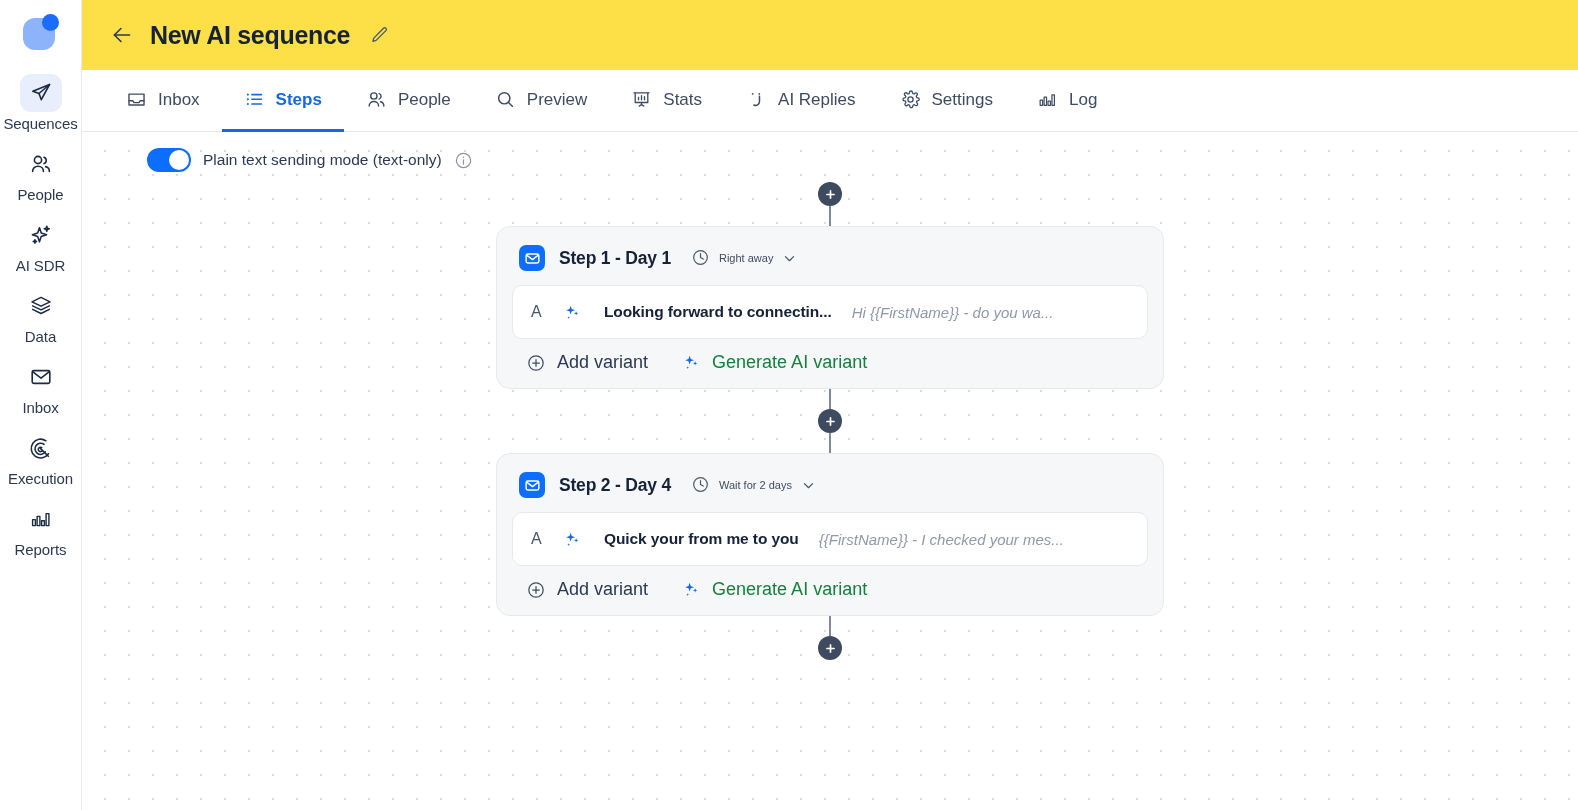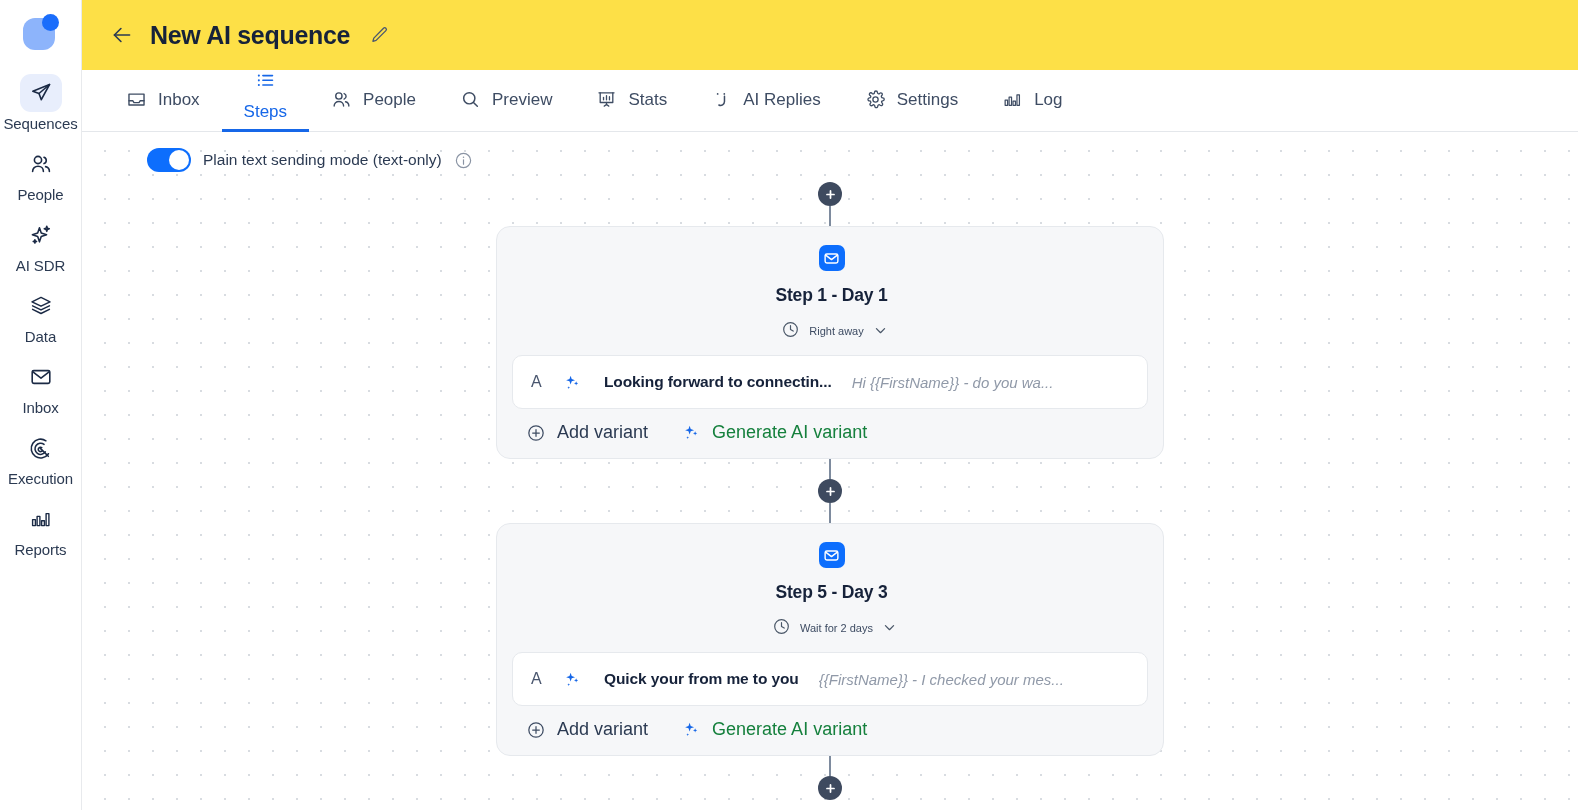--- a/index.html
+++ b/index.html
@@ -104,21 +104,21 @@
     gap: 11px;
     padding: 0 22px;
     font-size: 17px;
     color: #3e4c63;
     cursor: pointer;
     border-bottom: 3px solid transparent;
     margin-bottom: -1px;
     white-space: nowrap;
   }
   .tab svg { display: block; flex: 0 0 auto; }
-  .tab.active { color: #1667e8; border-bottom-color: #1667e8; font-weight: 400; flex-direction: column; }
+  .tab.active { color: #1667e8; border-bottom-color: #1667e8; font-weight: 700; }
 
   
   .canvas {
     position: relative;
     flex: 1;
     background-color: #ffffff;
     background-image: radial-gradient(#d8dce1 1.1px, transparent 1.2px);
     background-size: 24px 24px;
     background-position: 11px 7px;
     overflow: hidden;
@@ -187,21 +187,20 @@
     background: #f6f7f9;
     border: 1px solid #e6e9ed;
     border-radius: 14px;
     padding: 15px 15px 13px 15px;
   }
   .step-head {
     display: flex; align-items: center;
     gap: 14px;
     padding: 3px 4px 0 7px;
     margin-bottom: 14px;
-    flex-direction: column;
   }
   .mail-badge {
     width: 26px; height: 26px;
     border-radius: 7px;
     background: #0d6efd;
     display: flex; align-items: center; justify-content: center;
     flex: 0 0 26px;
   }
   .step-title {
     font-size: 17.5px;
@@ -574,21 +573,21 @@
         <div class="connector-line" style="height:20px"></div>
 
         <div class="step-card">
           <div class="step-head">
             <span class="mail-badge">
               <svg width="17" height="17" viewBox="0 0 24 24" fill="none" stroke="#ffffff" stroke-width="2" stroke-linecap="round" stroke-linejoin="round">
                 <rect x="3" y="5.6" width="18" height="12.8" rx="2.4"></rect>
                   <path d="m3.8 7.2 8.2 6.4 8.2-6.4"></path>
               </svg>
             </span>
-            <span class="step-title">Step 5 - Day 3</span>
+            <span class="step-title">Step 2 - Day 4</span>
             <span class="delay-chip">
               <span>
                 <svg width="19" height="19" viewBox="0 0 24 24" fill="none" stroke="#4a5768" stroke-width="1.5" stroke-linecap="round" stroke-linejoin="round">
                   <circle cx="12" cy="12" r="8.6"></circle>
                     <path d="M12 7.2V12l3.4 2"></path>
                 </svg>
               </span>
               <span>Wait for 2 days</span>
               <span class="chev">
                 <svg width="15" height="15" viewBox="0 0 24 24" fill="none" stroke="currentColor" stroke-width="2" stroke-linecap="round" stroke-linejoin="round">

